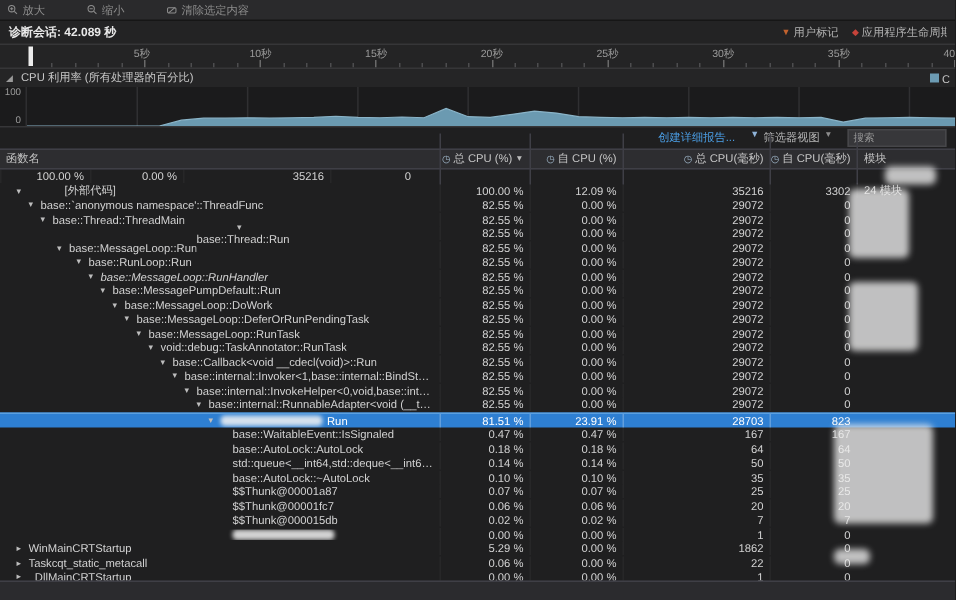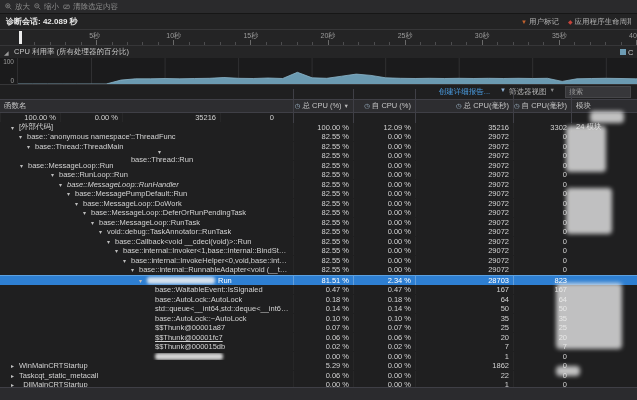--- a/index.html
+++ b/index.html
@@ -1,19 +1,19 @@
 <!DOCTYPE html>
 <html><head>
 <meta charset="utf-8">
 <style>
   html,body{margin:0;padding:0;background:#1a1a1a}
   .app{position:relative;width:637px;height:400px;background:#1f1f20;overflow:hidden;
        font-family:"Liberation Sans","DejaVu Sans",sans-serif;color:#d0d0d0;font-size:8px}
   
-  .toolbar{height:13px;background:#2a2a2c;border-bottom:1px solid #161616;display:flex;align-items:center;gap:4px;padding:0 5px;color:#8d8d8d;font-size:7.5px}
+  .toolbar{height:13px;background:#2a2a2c;border-bottom:1px solid #161616;display:flex;align-items:center;gap:28px;padding:0 5px;color:#8d8d8d;font-size:7.5px}
   .tbtn{display:flex;align-items:center;gap:3px;cursor:pointer}
   .mag{width:7px;height:7px;flex:none}
   
   .session-bar{height:15px;background:#232324;display:flex;align-items:center;justify-content:space-between;padding:0 6px}
   .session-label{font-weight:bold;color:#e9e9e9;font-size:8px}
   .legend{display:flex;align-items:center;gap:9px;color:#b3b3b3;font-size:7.5px;white-space:nowrap;overflow:hidden;max-width:110px}
   .lg{display:flex;align-items:center;gap:2px}
   .tri{color:#c2622e;font-size:6px}
   .dia{color:#c6433a;font-size:6px}
   
@@ -232,21 +232,21 @@
     </div>
     <div class="tbody" id="tbody">
         <div class="trow">
     <span class="cell ncell w1">100.00 %</span>
     <span class="cell ncell w2">0.00 %</span>
     <span class="cell ncell w3">35216</span>
     <span class="cell ncell w4">0</span>
     <span class="cell mcell"></span>
   </div>
         <div class="trow">
-    <span class="cell name" style="padding-left: 11px;">
+    <span class="cell name" style="padding-left: 11px; gap: 24px;">
       <span class="tw">▾</span>
       <span class="fn">[外部代码]</span>
     </span>
     <span class="cell ncell w1">100.00 %</span>
     <span class="cell ncell w2">12.09 %</span>
     <span class="cell ncell w3">35216</span>
     <span class="cell ncell w4">3302</span>
     <span class="cell mcell">24 模块</span>
   </div>
         <div class="trow">
@@ -276,21 +276,21 @@
       <span class="tw">▾</span>
       <span class="fn">base::Thread::Run</span>
     </span>
     <span class="cell ncell w1">82.55 %</span>
     <span class="cell ncell w2">0.00 %</span>
     <span class="cell ncell w3">29072</span>
     <span class="cell ncell w4">0</span>
     <span class="cell mcell"></span>
   </div>
         <div class="trow">
-    <span class="cell name" style="padding-left: 20px;">
+    <span class="cell name" style="padding-left: 38px;">
       <span class="tw">▾</span>
       <span class="fn">base::MessageLoop::Run</span>
     </span>
     <span class="cell ncell w1">82.55 %</span>
     <span class="cell ncell w2">0.00 %</span>
     <span class="cell ncell w3">29072</span>
     <span class="cell ncell w4">0</span>
     <span class="cell mcell"></span>
   </div>
         <div class="trow">
@@ -414,21 +414,21 @@
     <span class="cell ncell w4">0</span>
     <span class="cell mcell"></span>
   </div>
         <div class="trow sel">
     <span class="cell name" style="padding-left: 139px;">
       <span class="tw">▾</span>
       <span class="pill"></span>
             <span class="fn">Run</span>
     </span>
     <span class="cell ncell w1">81.51 %</span>
-    <span class="cell ncell w2">2.34 %</span>
+    <span class="cell ncell w2">23.91 %</span>
     <span class="cell ncell w3">28703</span>
     <span class="cell ncell w4">823</span>
     <span class="cell mcell"></span>
   </div>
         <div class="trow">
     <span class="cell name" style="padding-left: 147px;">
       <span class="tw"></span>
       <span class="fn">base::WaitableEvent::IsSignaled</span>
     </span>
     <span class="cell ncell w1">0.47 %</span>
@@ -475,21 +475,21 @@
       <span class="tw"></span>
       <span class="fn">$$Thunk@00001a87</span>
     </span>
     <span class="cell ncell w1">0.07 %</span>
     <span class="cell ncell w2">0.07 %</span>
     <span class="cell ncell w3">25</span>
     <span class="cell ncell w4">25</span>
     <span class="cell mcell"></span>
   </div>
         <div class="trow">
-    <span class="cell name" style="padding-left: 147px; text-decoration: underline;">
+    <span class="cell name" style="padding-left: 147px;">
       <span class="tw"></span>
       <span class="fn">$$Thunk@00001fc7</span>
     </span>
     <span class="cell ncell w1">0.06 %</span>
     <span class="cell ncell w2">0.06 %</span>
     <span class="cell ncell w3">20</span>
     <span class="cell ncell w4">20</span>
     <span class="cell mcell"></span>
   </div>
         <div class="trow">

